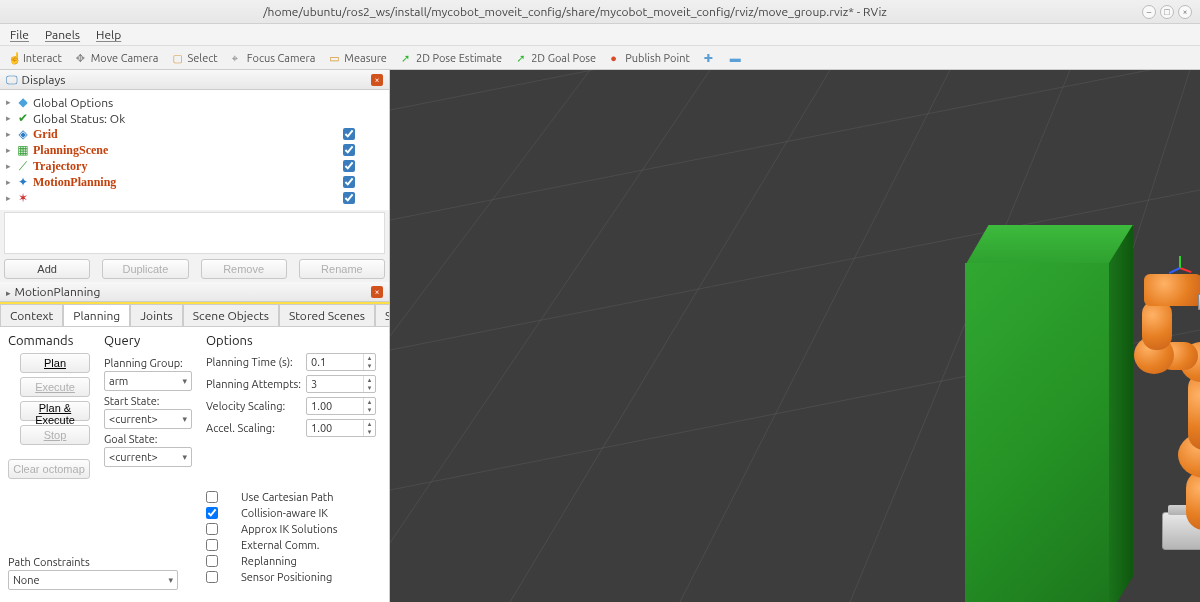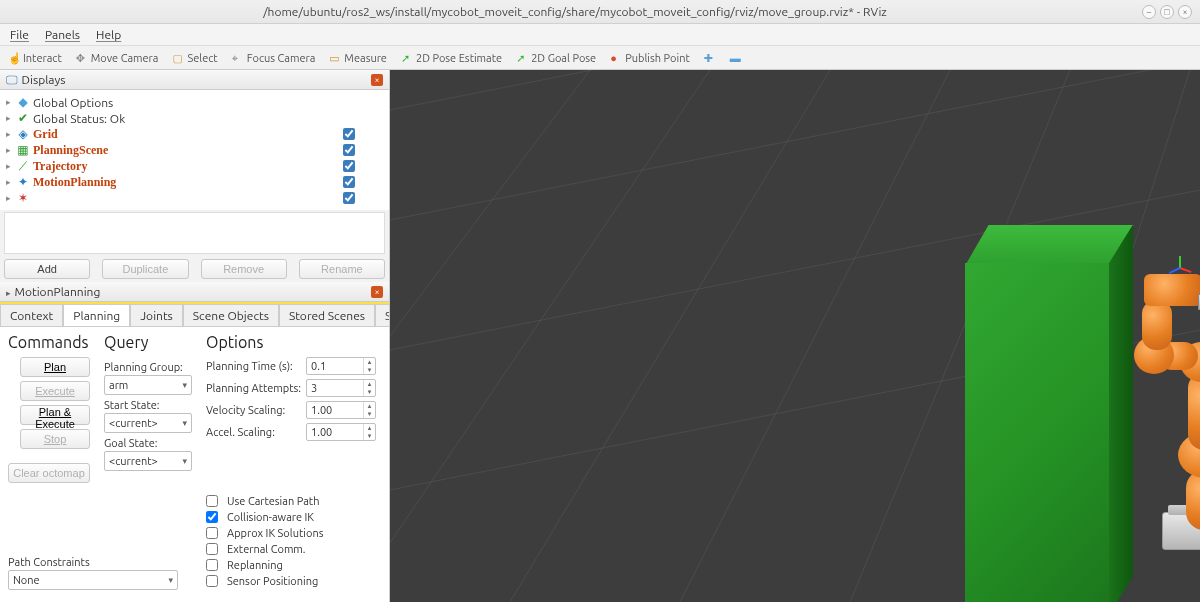--- a/index.html
+++ b/index.html
@@ -27,33 +27,33 @@
 .tri { color: #888; width: 10px; display: inline-block; font-size: 9px; }
 .blank-area { background: #fff; border: 1px solid #ddd; margin: 2px 4px 2px 4px; flex: 0 0 42px; }
 .btn-row { display: flex; gap: 4px; padding: 3px 4px; }
 .btn { flex: 1; height: 20px; background: linear-gradient(#fdfdfd,#ededed); border: 1px solid #c8c8c8; border-radius: 3px; font-size: 11px; color: #444; cursor: pointer; }
 .btn.disabled { color: #b0b0b0; cursor: default; margin-left: 8px; }
 .mp-tabs { display: flex; background: #fde047; border-bottom: 1px solid #ccc; overflow: hidden; }
 .mp-tab { padding: 4px 9px; font-size: 12px; border: 1px solid #ccc; border-bottom: none; background: #f0f0f0; margin-top: 2px; position: relative; cursor: pointer; white-space: nowrap; }
 .mp-tab.active { background: #fff; border-bottom: 1px solid #fff; margin-bottom: -1px; z-index: 2; }
 .mp-body { background: #fff; flex: 1; padding: 6px 8px; display: flex; gap: 14px; overflow: hidden; }
 .col { display: flex; flex-direction: column; }
-.col h4 { font-size: 16px; font-weight: normal; color: #222; margin-bottom: 6px; }
+.col h4 { font-size: 13px; font-weight: normal; color: #222; margin-bottom: 6px; }
 .small-btn { height: 20px; background: linear-gradient(#fdfdfd,#ededed); border: 1px solid #c8c8c8; border-radius: 3px; font-size: 11px; margin-bottom: 4px; cursor: pointer; padding: 0 2px; }
 .small-btn.disabled { color: #b0b0b0; cursor: default; }
 .small-btn.underline { text-decoration: underline; margin-left: 12px; }
 .field-label { font-size: 11px; margin: 4px 0 2px; }
 .combo { display: flex; align-items: center; height: 20px; border: 1px solid #c0c0c0; border-radius: 2px; background: #fff; padding: 0 4px; font-size: 11px; cursor: pointer; }
 .combo .chev { margin-left: auto; font-size: 9px; color: #666; }
 .opt-row { display: flex; align-items: center; margin-bottom: 4px; }
 .opt-row .olabel { width: 100px; font-size: 11px; }
 .spin { display: flex; align-items: center; width: 70px; height: 18px; border: 1px solid #c0c0c0; border-radius: 2px; background: #fff; font-size: 11px; padding-left: 4px; }
 .spin .sbtns { margin-left: auto; display: flex; flex-direction: column; width: 12px; }
 .spin .sbtn { height: 8px; font-size: 7px; line-height: 7px; text-align: center; color: #666; cursor: pointer; border-left: 1px solid #ddd; }
-.cbrow { display: flex; align-items: center; gap: 9px; font-size: 11px; margin: 2px 0; }
+.cbrow { display: flex; align-items: center; gap: 23px; font-size: 11px; margin: 2px 0; }
 .cbrow input { width: 12px; height: 12px; }
 .viewport { flex: 1; background: #3d3d3d; position: relative; overflow: hidden; }
 .grid-lines { position: absolute; inset: 0; }
 .grid-lines line { stroke: #5a5a5a; stroke-width: 0.5; }
 .wall { position: absolute; left: 575px; top: 155px; width: 165px; height: 390px; }
 .wall .front { position: absolute; width: 145px; height: 352px; background: linear-gradient(135deg,#31a831 0%,#249124 55%,#1c751c 100%); top: 38px; left: 0; }
 .wall .top { position: absolute; width: 145px; height: 40px; background: linear-gradient(#3dbb3d,#2ea02e); transform: skewX(-30deg); left: 12px; top: 0; }
 .wall .side { position: absolute; width: 24px; height: 352px; background: linear-gradient(90deg,#1a731a,#0f570f); right: -3px; top: 38px; transform: skewY(-58deg); transform-origin: top left; }
 .robot { position: absolute; left: 760px; top: 190px; width: 130px; height: 290px; }
 .base { position: absolute; bottom: 0; left: 12px; width: 90px; height: 38px; background: linear-gradient(#e8e8e8,#b5b5b5); border: 1px solid #9a9a9a; border-radius: 3px; }

